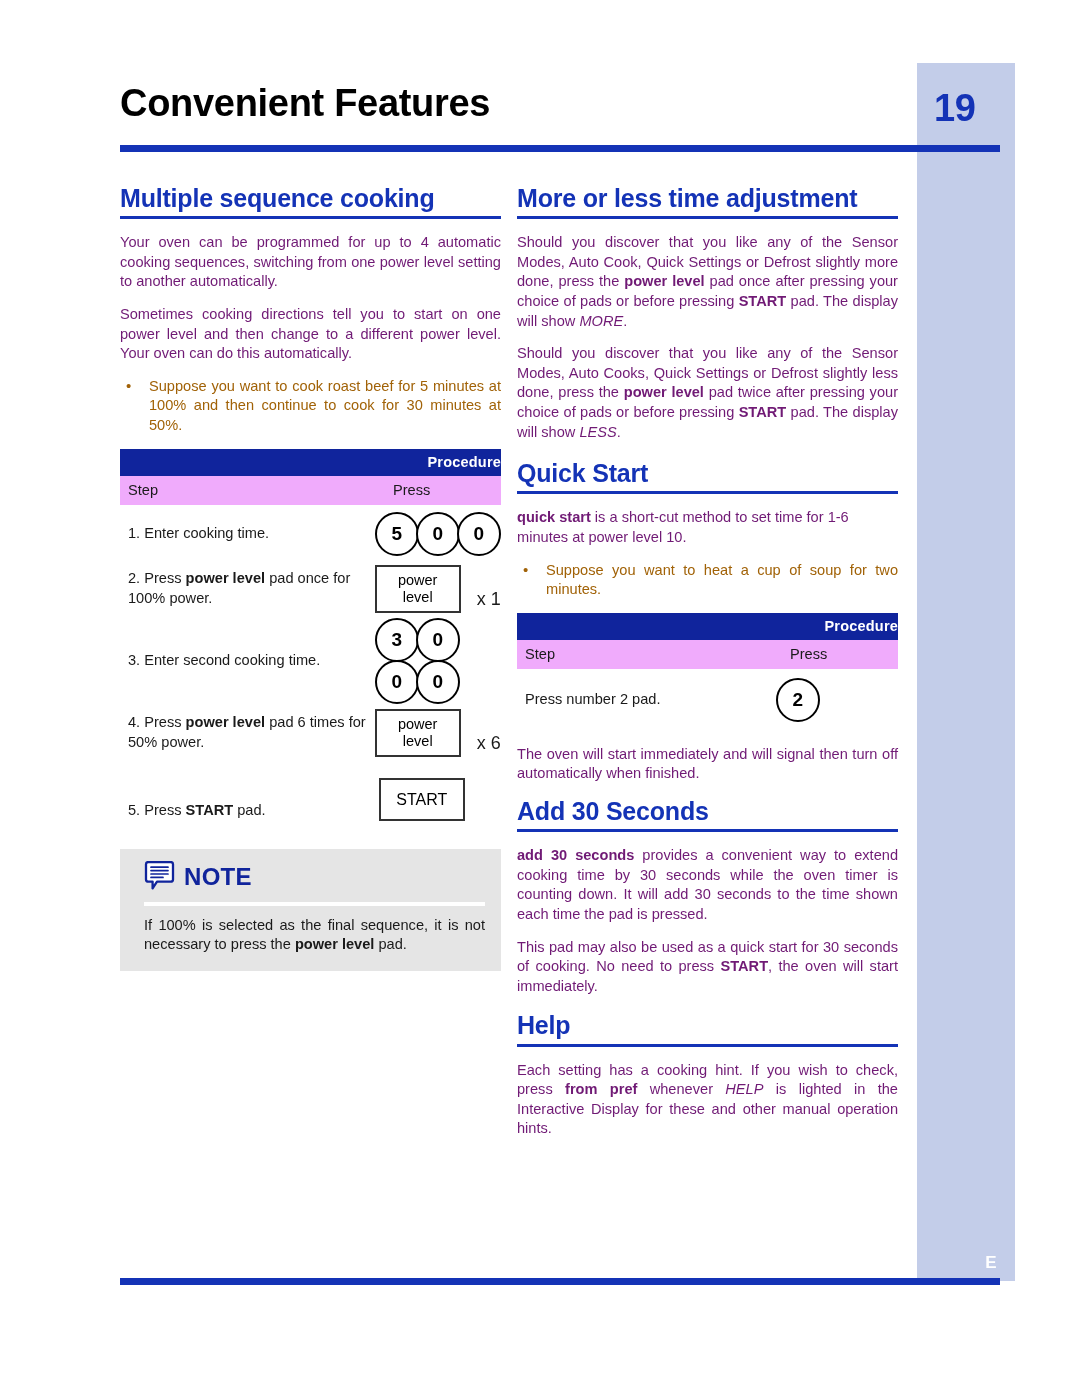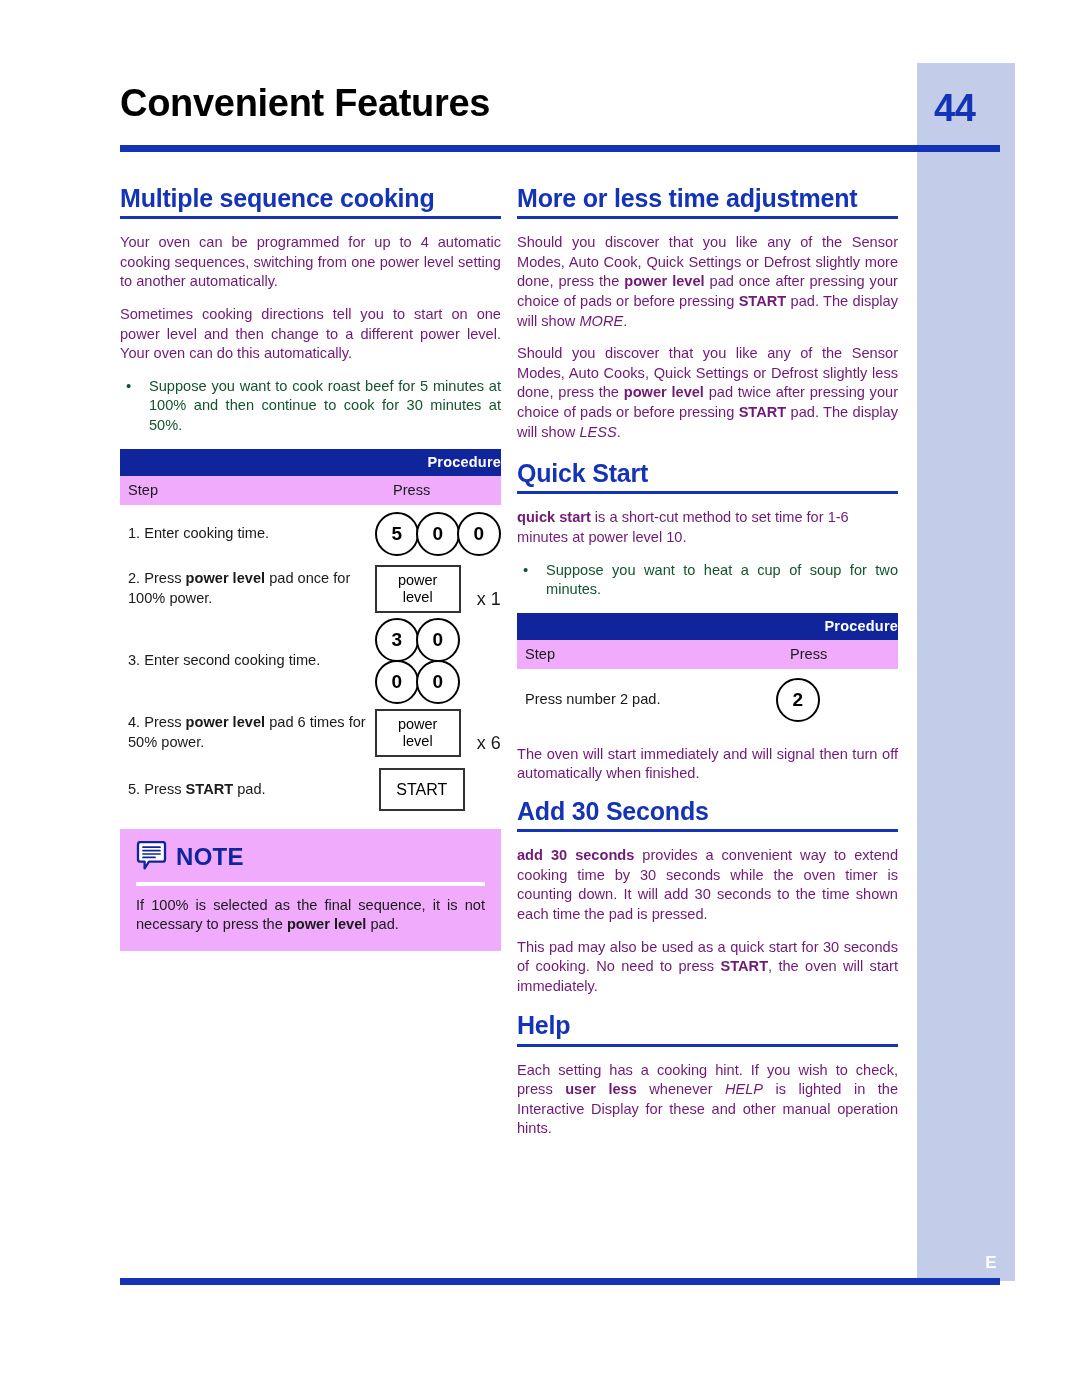--- a/index.html
+++ b/index.html
@@ -129,21 +129,21 @@
     padding: 0;
     list-style: none;
   }
   ul.bullets li {
     position: relative;
     padding-left: 29px;
     font-size: 14.6px;
     line-height: 19.6px;
     text-align: justify;
     margin-bottom: 2px;
-    color: #14532d;
+    color: #a16207;
   }
   ul.bullets li:before {
     content: "\2022";
     position: absolute;
     left: 6px;
     top: -1px;
     font-size: 15px;
   }
 
   
@@ -226,24 +226,24 @@
   .key-mult {
     font-size: 18px;
     margin-left: 16px;
     color: #1a1a1a;
     align-self: flex-end;
     padding-bottom: 3px;
   }
 
   
   .note-box {
-    margin-top: 8px;
+    margin-top: 28px;
     width: 381px;
-    background: #f0abfc;
-    padding: 12px 16px 16px 16px;
+    background: #e5e5e5;
+    padding: 12px 16px 16px 24px;
     box-sizing: border-box;
   }
   .note-head {
     display: flex;
     align-items: center;
     gap: 9px;
     padding-bottom: 8px;
   }
   .note-title {
     font-size: 24px;
@@ -267,21 +267,21 @@
 </style>
 </head>
 <body>
 
 <div id="side-tab"></div>
 <div id="side-tab-letter">E</div>
 
 <div id="page-header">
   <span id="page-title">Convenient Features</span>
 </div>
-<div id="page-number">44</div>
+<div id="page-number">19</div>
 <div id="header-rule"></div>
 <div id="footer-rule"></div>
 
 <div id="col-left" class="column">
 
   <div class="sec-block first">
     <h2 class="sec-head">Multiple sequence cooking</h2>
     <div class="sec-rule"></div>
 
     <p class="body">Your oven can be programmed for up to 4 automatic cooking sequences, switching from one power level setting to another automatically.</p>
@@ -352,21 +352,21 @@
         </div>
         <div class="c-press">
           <div class="key-box two-line">
             <div>power</div>
             <div>level</div>
           </div>
           <span class="key-mult">x 6</span>
         </div>
       </div>
 
-      <div class="proc-row" style="min-height:62px;">
+      <div class="proc-row" style="min-height:62px;align-items:flex-end;">
         <div class="c-step">
           <span>5.</span>
           <span>Press </span><b>START</b><span> pad.</span>
         </div>
         <div class="c-press" style="padding-left:12px;">
           <div class="key-box start">START</div>
         </div>
       </div>
     </div>
   </div>
@@ -435,15 +435,15 @@
 
     <p class="body"><b>add 30 seconds</b><span> provides a convenient way to extend cooking time by 30 seconds while the oven timer is counting down. It will add 30 seconds to the time shown each time the pad is pressed.</span></p>
 
     <p class="body"><span>This pad may also be used as a quick start for 30 seconds of cooking. No need to press </span><b>START</b><span>, the oven will start immediately.</span></p>
   </div>
 
   <div class="sec-block" style="margin-top:16px;">
     <h2 class="sec-head">Help</h2>
     <div class="sec-rule"></div>
 
-    <p class="body"><span>Each setting has a cooking hint. If you wish to check, press </span><b>user less</b><span> whenever </span><i>HELP</i><span> is lighted in the Interactive Display for these and other manual operation hints.</span></p>
+    <p class="body"><span>Each setting has a cooking hint. If you wish to check, press </span><b>from pref</b><span> whenever </span><i>HELP</i><span> is lighted in the Interactive Display for these and other manual operation hints.</span></p>
   </div>
 </div>
 
 </body></html>

